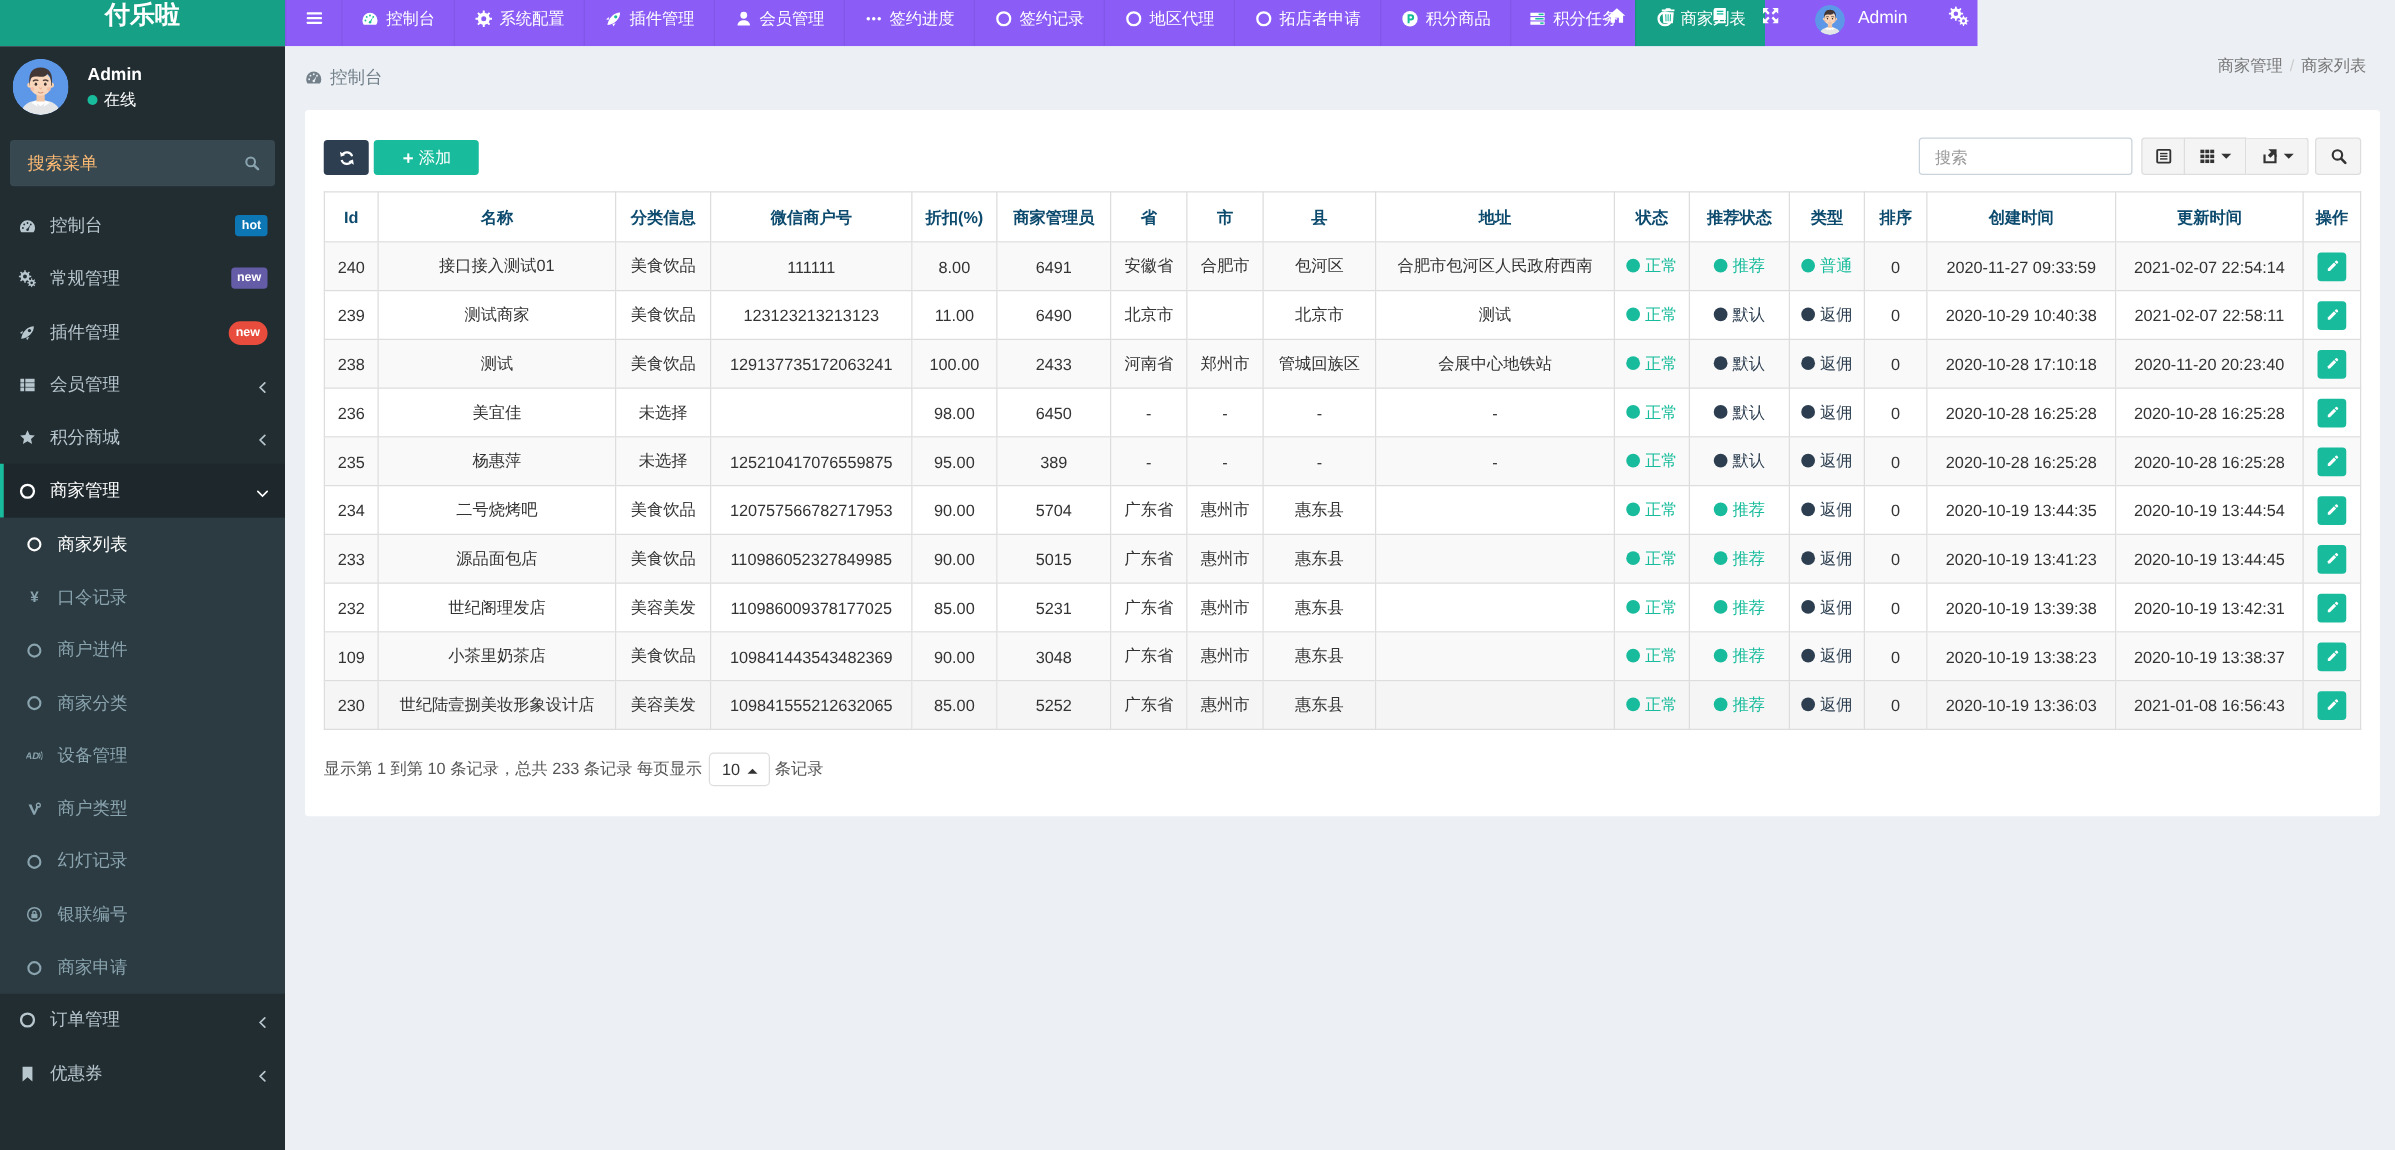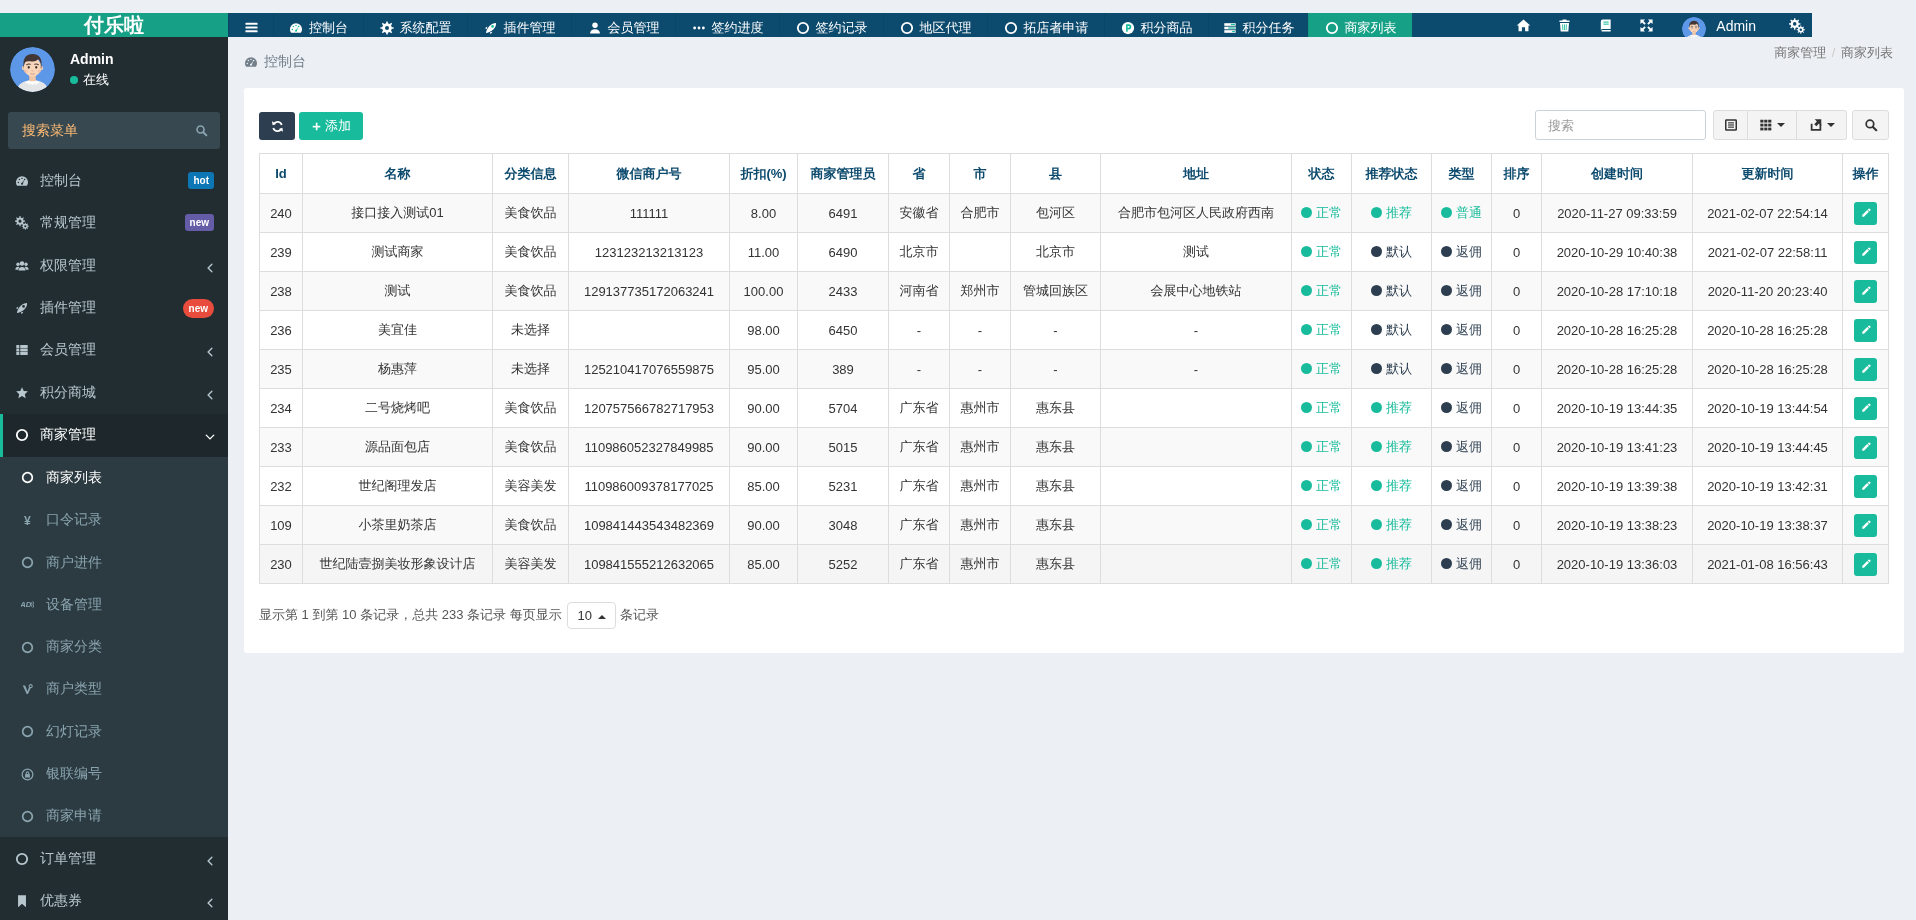--- a/index.html
+++ b/index.html
@@ -1,17 +1,17 @@
 <!DOCTYPE html>
 <html lang="zh"><head><meta charset="utf-8"><title>商家列表</title>
 <style>
 *{margin:0;padding:0;box-sizing:border-box}
 html,body{width:1916px;height:920px;overflow:hidden}
 body{font-family:"Liberation Sans",sans-serif;background:#ecf0f5;position:relative;font-size:13px}
-#topbar{position:absolute;left:0;top:13px;width:1812px;height:37px;background:#0c4a6e}
+#topbar{position:absolute;left:0;top:0;width:1582px;height:37px;background:#8b5cf6}
 #logo{position:absolute;left:0;top:0;width:228px;height:37px;background:#16a085;color:#fff;
   font-size:20px;font-weight:bold;text-align:center;line-height:24px}
 #nav{position:absolute;left:228px;top:0;height:37px;display:flex}
 .nitem{height:37px;display:flex;align-items:center;justify-content:center;gap:6px;color:#fff;
   font-size:13px;border-left:1px solid rgba(0,0,0,0.06);padding-bottom:8px}
 .nitem.active{background:#16a085}
 #topright{position:absolute;right:0;top:0;height:37px;display:flex;align-items:center}
 .ticon{width:41px;height:37px;display:flex;align-items:center;justify-content:center;padding-bottom:12px}
 #tavatar{width:24px;height:24px;border-radius:50%;overflow:hidden;margin-left:15px;margin-bottom:5px}
 #tadmin{color:#fff;font-size:14px;margin-left:10px;margin-bottom:12px}
@@ -34,21 +34,21 @@
 #submenu{background:#2c3b41;padding:0}
 .sitem{height:42.3px;display:flex;align-items:center;padding-left:21px;font-size:14px}
 #content{position:absolute;left:228px;top:37px;width:1688px;height:883px;background:#ecf0f5}
 #crumb-l{position:absolute;left:16px;top:16px;color:#73808a;font-size:14px;display:flex;align-items:center;gap:6px}
 #crumb-l span{color:#73808a}
 #crumb-r{position:absolute;right:23px;top:7px;color:#777;font-size:13px}
 #crumb-r i{font-style:normal;color:#ccc;padding:0 2px}
 #card{position:absolute;left:16px;top:51px;width:1660px;height:565px;background:#fff;border-radius:3px}
 #btn-refresh{position:absolute;left:15px;top:24px;width:36px;height:28px;background:#2c3e50;border-radius:3px;
   display:flex;align-items:center;justify-content:center}
-#btn-add{position:absolute;left:55px;top:24px;width:64px;height:28px;background:#18bc9c;border-radius:3px;
+#btn-add{position:absolute;left:55px;top:24px;width:84px;height:28px;background:#18bc9c;border-radius:3px;
   color:#fff;display:flex;align-items:center;justify-content:center;gap:3px;font-size:13px}
 #tsearch{position:absolute;left:1291px;top:22px;width:171px;height:30px;border:1px solid #c9d3dc;border-radius:3px;
   padding:0 12px;font-size:13px;color:#555;font-family:"Liberation Sans",sans-serif;outline:none}
 #tsearch::placeholder{color:#999}
 #btngroup{position:absolute;left:1469px;top:22px;height:30px;display:flex}
 .gbtn{height:30px;background:#f4f4f4;border:1px solid #ddd;display:flex;align-items:center;justify-content:center;gap:4px}
 .gbtn+.gbtn{border-left:none}
 #btngroup .gbtn:first-child{border-radius:3px 0 0 3px}
 #btngroup .gbtn:last-child{border-radius:0 3px 3px 0}
 #btn-search2{position:absolute;left:1608px;top:22px;width:37px;height:30px;background:#f4f4f4;border:1px solid #ddd;
@@ -328,38 +328,20 @@
               <path d="M14.70 11.18 L15.88 11.26 L15.88 12.14 L14.70 12.22 L14.22 13.39 L14.99 14.27 L14.37 14.89 L13.49 14.12 L12.32 14.60 L12.24 15.78 L11.36 15.78 L11.28 14.60 L10.11 14.12 L9.23 14.89 L8.61 14.27 L9.38 13.39 L8.90 12.22 L7.72 12.14 L7.72 11.26 L8.90 11.18 L9.38 10.01 L8.61 9.13 L9.23 8.51 L10.11 9.28 L11.28 8.80 L11.36 7.62 L12.24 7.62 L12.32 8.80 L13.49 9.28 L14.37 8.51 L14.99 9.13 L14.22 10.01 Z M10.55 11.70 a1.25 1.25 0 1 0 2.50 0 a1.25 1.25 0 1 0 -2.50 0 Z"></path>
             </g>
           </svg>
         </span>
         <span class="mtxt">常规管理</span>
         <span class="sbadge" style="background:#655ca8;border-radius:3px">new</span>
       </div>
       <div class="mitem">
         <span class="mic">
           <svg width="14" height="14" viewBox="0 0 16 16" style="vertical-align:middle">
-            <g fill="#b8c7ce">
-              <circle cx="3.4" cy="6" r="1.9"></circle>
-              <circle cx="12.6" cy="6" r="1.9"></circle>
-              <path d="M.4 12.4c0-2.2 1.3-3.5 3-3.5.6 0 1.2.2 1.6.5a6 6 0 0 0-1.5 3z"></path>
-              <path d="M15.6 12.4h-3.1a6 6 0 0 0-1.5-3c.4-.3 1-.5 1.6-.5 1.7 0 3 1.3 3 3.5z"></path>
-              <circle cx="8" cy="5.2" r="2.6"></circle>
-              <path d="M3.9 13.2c0-2.6 1.8-4.2 4.1-4.2s4.1 1.6 4.1 4.2z"></path>
-            </g>
-          </svg>
-        </span>
-        <span class="mtxt">权限管理</span>
-        <span class="chev"><svg width="12" height="12" viewBox="0 0 16 16" style="vertical-align:middle">
-            <path d="M10.5 3 5.5 8l5 5" fill="none" stroke="#b8c7ce" stroke-width="1.8" stroke-linecap="round"></path>
-          </svg></span>
-      </div>
-      <div class="mitem">
-        <span class="mic">
-          <svg width="14" height="14" viewBox="0 0 16 16" style="vertical-align:middle">
             <path d="M2.2 13.8c.3-2.2 1.2-5.4 4-8.2 2.3-2.3 5-3.2 7.6-3.4.1 2.5-.9 5.3-3.2 7.6-2.8 2.8-6.2 3.7-8.4 4z" fill="#b8c7ce"></path>
             <circle cx="9.8" cy="6.2" r="1.5" fill="#222d32"></circle>
             <path d="M3.2 9.2 1 8.4l2.8-2.1zM6.8 12.8l.8 2.2 2.1-2.8z" fill="#b8c7ce"></path>
           </svg>
         </span>
         <span class="mtxt">插件管理</span>
         <span class="sbadge" style="background:#e74c3c;border-radius:10px;padding:2px 6px;top:12px">new</span>
       </div>
       <div class="mitem">
         <span class="mic">
@@ -422,33 +404,33 @@
           <span class="mic">
             <svg width="13" height="13" viewBox="0 0 16 16" style="vertical-align:middle">
               <circle cx="8" cy="8" r="5.9" fill="none" stroke="#8aa4af" stroke-width="2.1"></circle>
             </svg>
           </span>
           <span class="mtxt" style="color:#8aa4af">商户进件</span>
         </div>
         <div class="sitem">
           <span class="mic">
             <svg width="13" height="13" viewBox="0 0 16 16" style="vertical-align:middle">
+              <circle cx="8" cy="8" r="5.9" fill="none" stroke="#8aa4af" stroke-width="2.1"></circle>
+            </svg>
+          </span>
+          <span class="mtxt" style="color:#8aa4af">商家分类</span>
+        </div>
+        <div class="sitem">
+          <span class="mic">
+            <svg width="13" height="13" viewBox="0 0 16 16" style="vertical-align:middle">
               <text x="5.8" y="11.6" font-size="9.5" font-weight="bold" font-style="italic" text-anchor="middle" fill="#8aa4af" font-family="Liberation Sans, sans-serif">AD</text>
               <path d="M12.6 5.2a4.6 4.6 0 0 1 0 5.6M14.6 4a7 7 0 0 1 0 8" stroke="#8aa4af" fill="none" stroke-width="1.1"></path>
             </svg>
           </span>
           <span class="mtxt" style="color:#8aa4af">设备管理</span>
-        </div>
-        <div class="sitem">
-          <span class="mic">
-            <svg width="13" height="13" viewBox="0 0 16 16" style="vertical-align:middle">
-              <circle cx="8" cy="8" r="5.9" fill="none" stroke="#8aa4af" stroke-width="2.1"></circle>
-            </svg>
-          </span>
-          <span class="mtxt" style="color:#8aa4af">商家分类</span>
         </div>
         <div class="sitem">
           <span class="mic">
             <svg width="13" height="13" viewBox="0 0 16 16" style="vertical-align:middle">
               <path d="M2.2 3.2h2.9L8 10.2 10.1 4.8h2.4L8.6 13.4H7z" fill="#8aa4af"></path>
               <circle cx="11.9" cy="3.9" r="1.9" fill="none" stroke="#8aa4af" stroke-width="1.3"></circle>
             </svg>
           </span>
           <span class="mtxt" style="color:#8aa4af">商户类型</span>
         </div>

